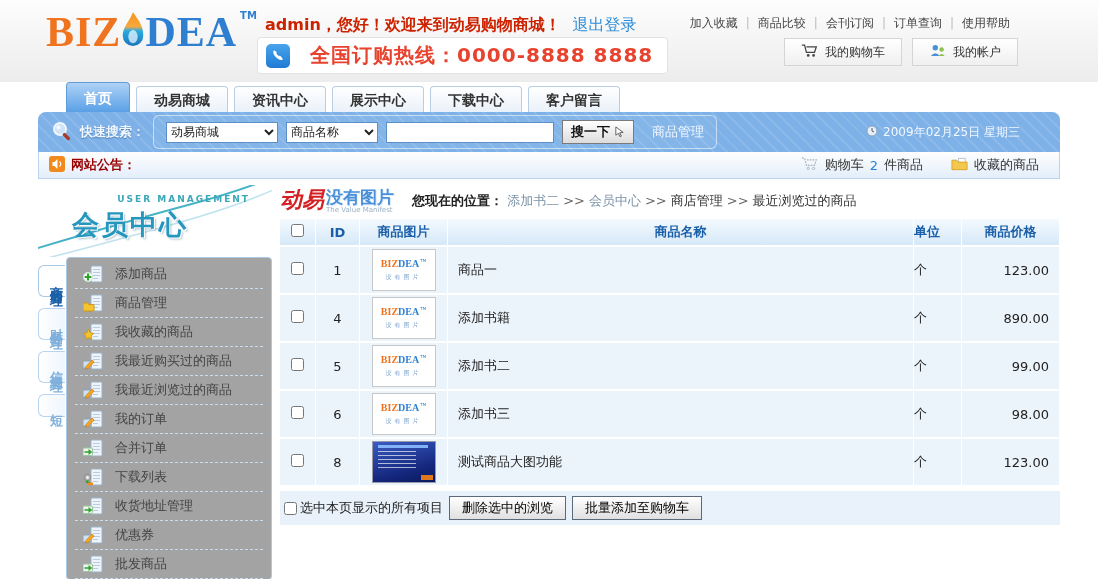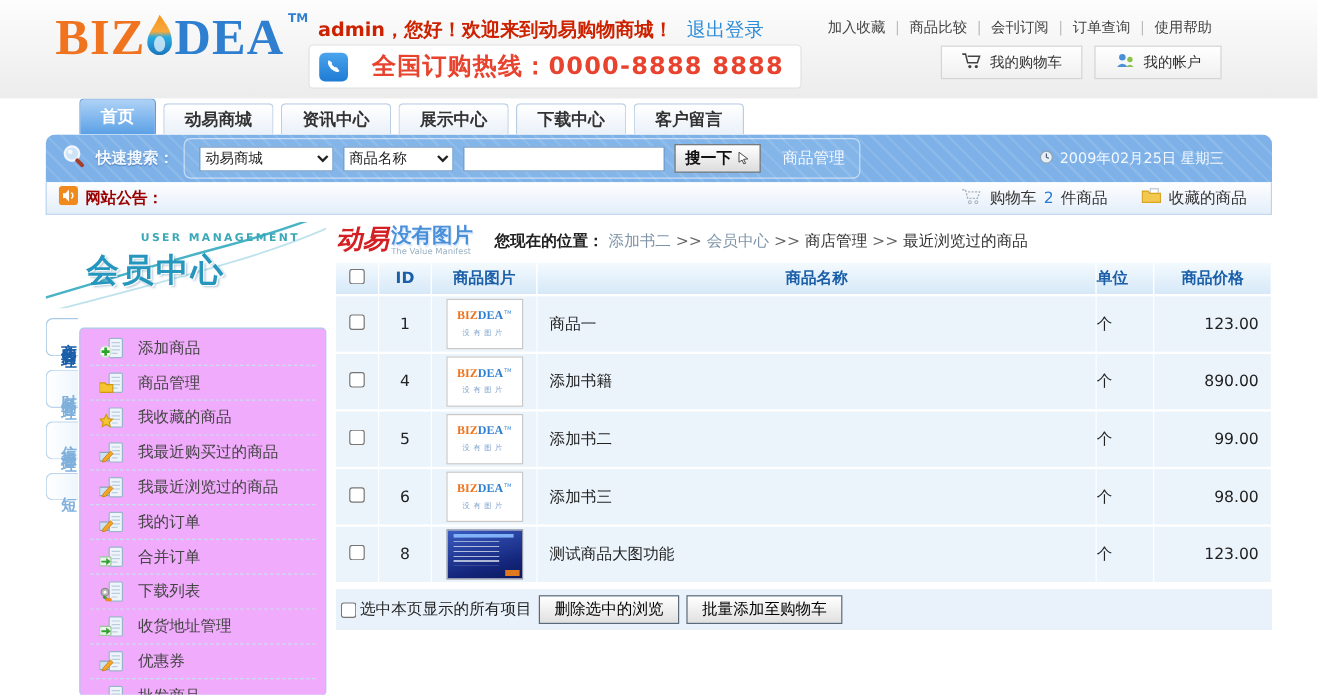--- a/index.html
+++ b/index.html
@@ -69,21 +69,21 @@
   .side-head .um { position:absolute; right:22px; top:9px; font-size:9px; letter-spacing:2px; color:#3aa8b8; font-weight:bold; }
   .side-head .title { position:absolute; left:34px; top:22px; font-size:27px; font-weight:bold; color:#2596be;
     text-shadow:1px 1px 0 #fff, 2px 2px 2px rgba(30,90,130,.35); letter-spacing:2px; }
   .side-body { display:flex; height:323px; }
   .side-tabs { width:28px; flex:none; padding-top:8px; }
   .side-tab { width:27px; writing-mode:vertical-rl; text-orientation:upright; text-align:center;
     padding:9px 0; margin-bottom:11px; background:linear-gradient(90deg,#ffffff,#eef6fd);
     border:1px solid #b9d4ec; border-right:none; border-radius:6px 0 0 6px;
     font-size:13px; font-weight:bold; color:#7fb0dc; letter-spacing:3px; cursor:pointer; }
   .side-tab.active { color:#1a5fa8; background:#fff; border-color:#a9c9e6; margin-right:-1px; position:relative; z-index:2; }
-  .side-menu { flex:1; background:#f0abfc; border:1px solid #a9c9e6; border-radius:4px; padding:2px 8px; overflow:hidden;margin-top:16px; }
+  .side-menu { flex:1; background:#a3a3a3; border:1px solid #a9c9e6; border-radius:4px; padding:2px 8px; overflow:hidden; }
   .menu-item { height:29px; display:flex; align-items:center; gap:12px; padding-left:8px;
     border-bottom:1px dashed #c9ddee; cursor:pointer; }
   .menu-item .mi-label { font-size:13px; color:#444; }
   .mi-icon { width:20px; height:18px; flex:none; display:flex; }
 
   
   .content { flex:1; }
   .crumb-row { height:32px; display:flex; align-items:center; gap:18px; }
   .brand { display:flex; align-items:flex-start; line-height:1; }
   .brand .b1 { font-family:"Liberation Serif","DejaVu Serif",serif; font-style:italic; font-weight:bold; font-size:22px; color:#d42024; }

